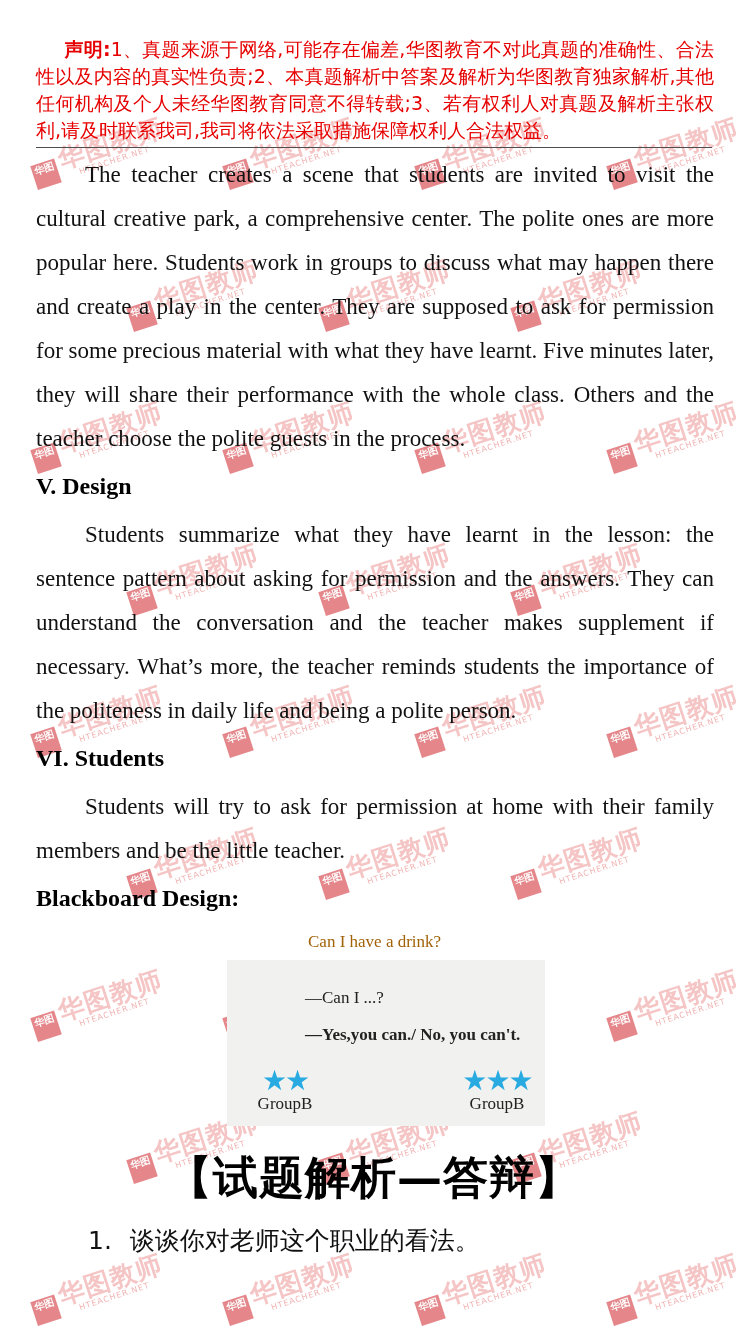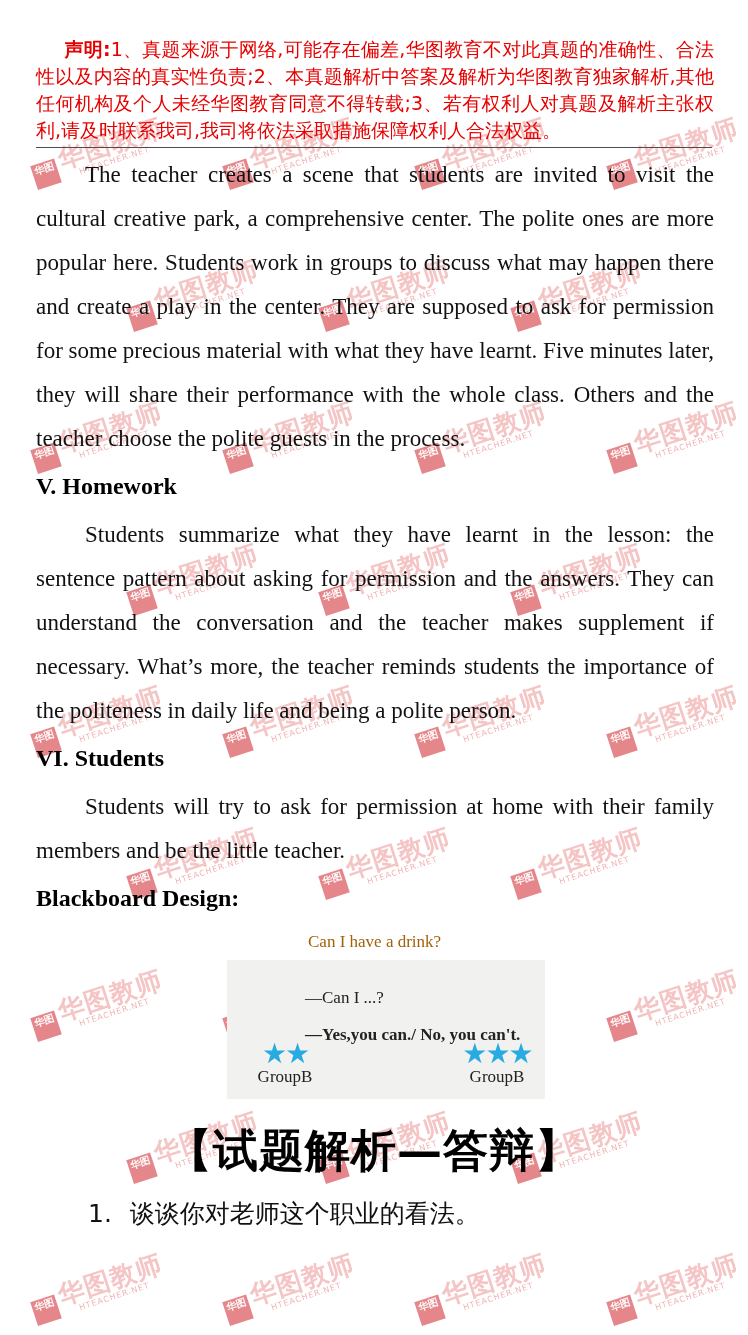--- a/index.html
+++ b/index.html
@@ -48,21 +48,21 @@
   h3.sec {
     margin:3px 36px 0 36px; font-size:24px; line-height:44px;
     font-weight:bold; color:#000;
   }
   
   .board { margin:8px 0 0 227px; width:318px; }
   .board-title {
     padding-left:81px; font-size:17px; line-height:28px; color:#a16207;
   }
   .board-box {
-    position:relative; margin-top:4px; height:139px; background:#f1f1ef;
+    position:relative; margin-top:4px; height:166px; background:#f1f1ef;
   }
   .board-line { position:absolute; left:78px; font-size:17px; color:#222; }
   .board-line.l1 { top:28px; }
   .board-line.l2 { top:65px;font-weight:bold; }
   .board-group { position:absolute; bottom:13px; text-align:center; }
   .board-group.ga { left:22px; width:72px; }
   .board-group.gb { right:6px; width:84px; }
   .stars { font-size:28px; line-height:26px; letter-spacing:-2px; color:#29abe2; }
   .group-label { font-size:17px; line-height:18px; color:#222; margin-top:1px; }
   
@@ -311,21 +311,21 @@
     </div>
 
   <div class="content">
 
     <p class="disclaimer"><b class="disc-label">声明:</b><span>1、真题来源于网络,可能存在偏差,华图教育不对此真题的准确性、合法性以及内容的真实性负责;2、本真题解析中答案及解析为华图教育独家解析,其他任何机构及个人未经华图教育同意不得转载;3、若有权利人对真题及解析主张权利,请及时联系我司,我司将依法采取措施保障权利人合法权益。</span></p>
 
     <div class="rule"></div>
 
     <p class="body">The teacher creates a scene that students are invited to visit the cultural creative park, a comprehensive center. The polite ones are more popular here. Students work in groups to discuss what may happen there and create a play in the center. They are supposed to ask for permission for some precious material with what they have learnt. Five minutes later, they will share their performance with the whole class. Others and the teacher choose the polite guests in the process.</p>
 
-    <h3 class="sec">V. Homework</h3>
+    <h3 class="sec">V. Design</h3>
 
     <p class="body">Students summarize what they have learnt in the lesson: the sentence pattern about asking for permission and the answers. They can understand the conversation and the teacher makes supplement if necessary. What’s more, the teacher reminds students the importance of the politeness in daily life and being a polite person.</p>
 
     <h3 class="sec">VI. Students</h3>
 
     <p class="body">Students will try to ask for permission at home with their family members and be the little teacher.</p>
 
     <h3 class="sec">Blackboard Design:</h3>
 
     <div class="board">

